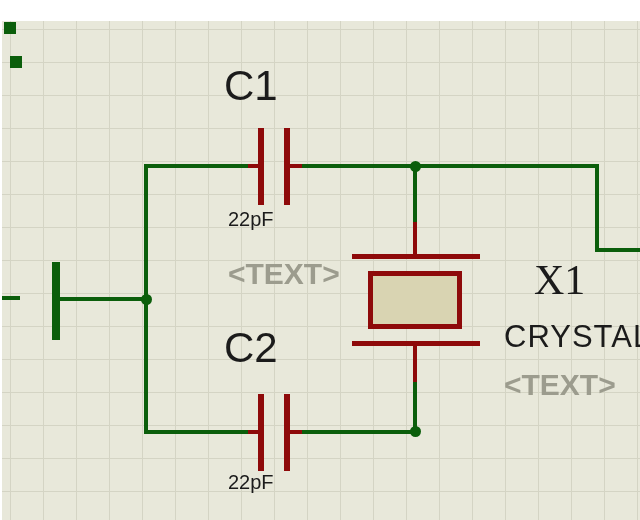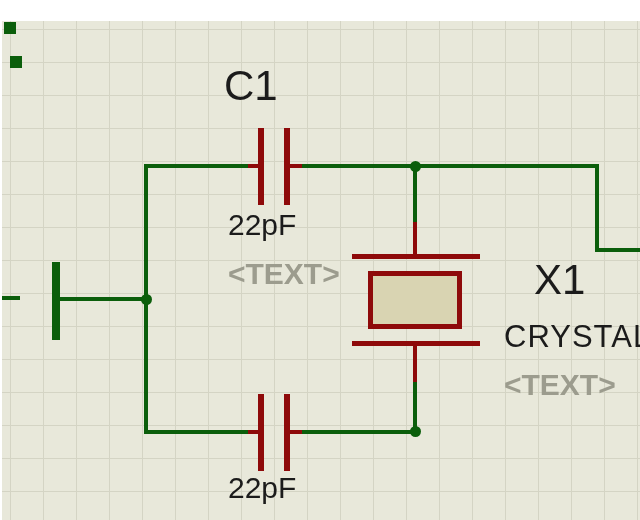--- a/index.html
+++ b/index.html
@@ -39,21 +39,21 @@
     background: var(--body-fill, #d9d4b2);
     box-sizing: border-box;
   }
   .lbl {
     position: absolute;
     color: var(--text, #1b1b1b);
     white-space: nowrap;
     line-height: 1.05;
   }
   .lbl.ref   { font-size: 42px; }
-  .lbl.val   { font-size: 30px; }
+  .lbl.val   { font-size: 20px; }
   .lbl.prop  { font-size: 30px; color: var(--muted, #9c9c8e); font-weight: bold; }
 </style>
 </head>
 <body>
 
 <div class="canvas">
 
   <div class="marker" style="left:4px; top:6px; width:12px; height:12px;"></div>
   <div class="marker" style="left:10px; top:40px; width:12px; height:12px;"></div>
 
@@ -86,29 +86,30 @@
   <div class="lbl ref" style="left:224px; top:48px;">C1</div>
   <div class="lbl val" style="left:228px; top:193px;">22pF</div>
   <div class="lbl prop" style="left:228px; top:242px;">&lt;TEXT&gt;</div>
 
   <div class="group">
     <div class="red" style="left:248px; top:414px; width:12px; height:4px;"></div>
     <div class="red" style="left:258px; top:378px; width:6px; height:77px;"></div>
     <div class="red" style="left:284px; top:378px; width:6px; height:77px;"></div>
     <div class="red" style="left:290px; top:414px; width:12px; height:4px;"></div>
   </div>
+  <div class="lbl ref" style="left:224px; top:310px;">C2</div>
   <div class="lbl val" style="left:228px; top:456px;">22pF</div>
 
   <div class="group">
     <div class="red" style="left:413px; top:206px; width:4px; height:36px;"></div>
     <div class="red" style="left:352px; top:238px; width:128px; height:5px;"></div>
     <div class="xtal-body" style="left:368px; top:255px; width:94px; height:58px;"></div>
     <div class="red" style="left:352px; top:325px; width:128px; height:5px;"></div>
     <div class="red" style="left:413px; top:330px; width:4px; height:36px;"></div>
   </div>
-  <div class="lbl ref" style="left:534px; top:242px;">X1</div>
+  <div class="lbl ref" style="left:534px; top:242px;font-family:Liberation Serif, serif;">X1</div>
   <div class="lbl val" style="left:504px; top:305px; font-size:31px; letter-spacing:1px;">CRYSTAL</div>
   <div class="lbl prop" style="left:504px; top:353px;">&lt;TEXT&gt;</div>
 
   <div class="strip" style="left:0; top:0; width:640px; height:5px;"></div>
   <div class="strip" style="left:0; top:513px; width:640px; height:7px;"></div>
   <div class="strip" style="left:0; top:0; width:2px; height:520px;"></div>
 </div>
 
 </body></html>

